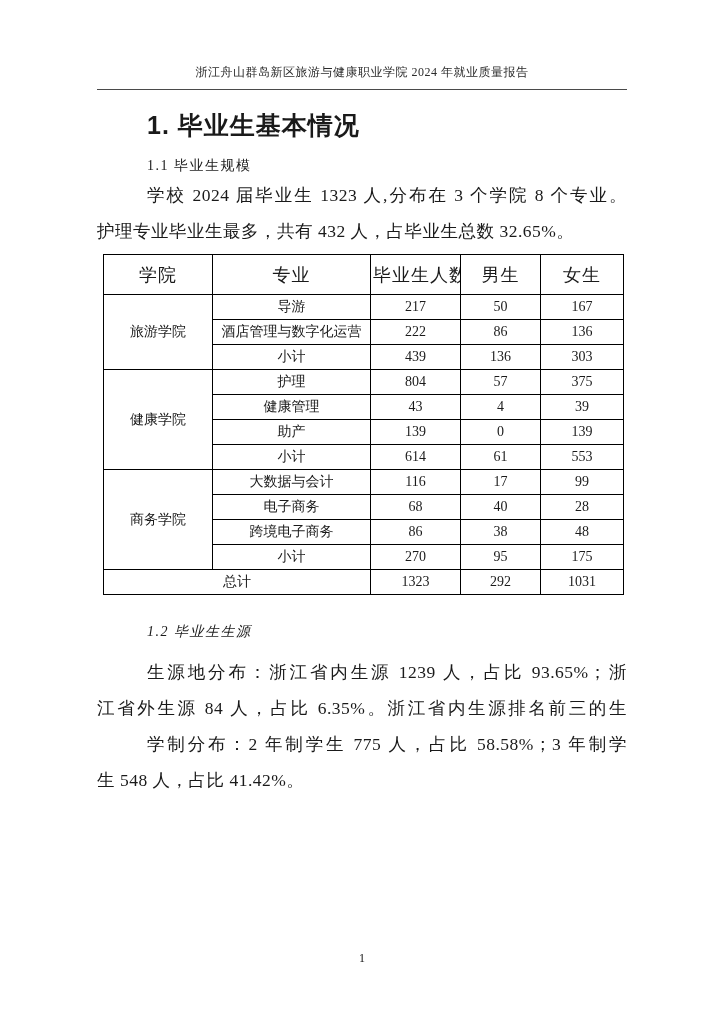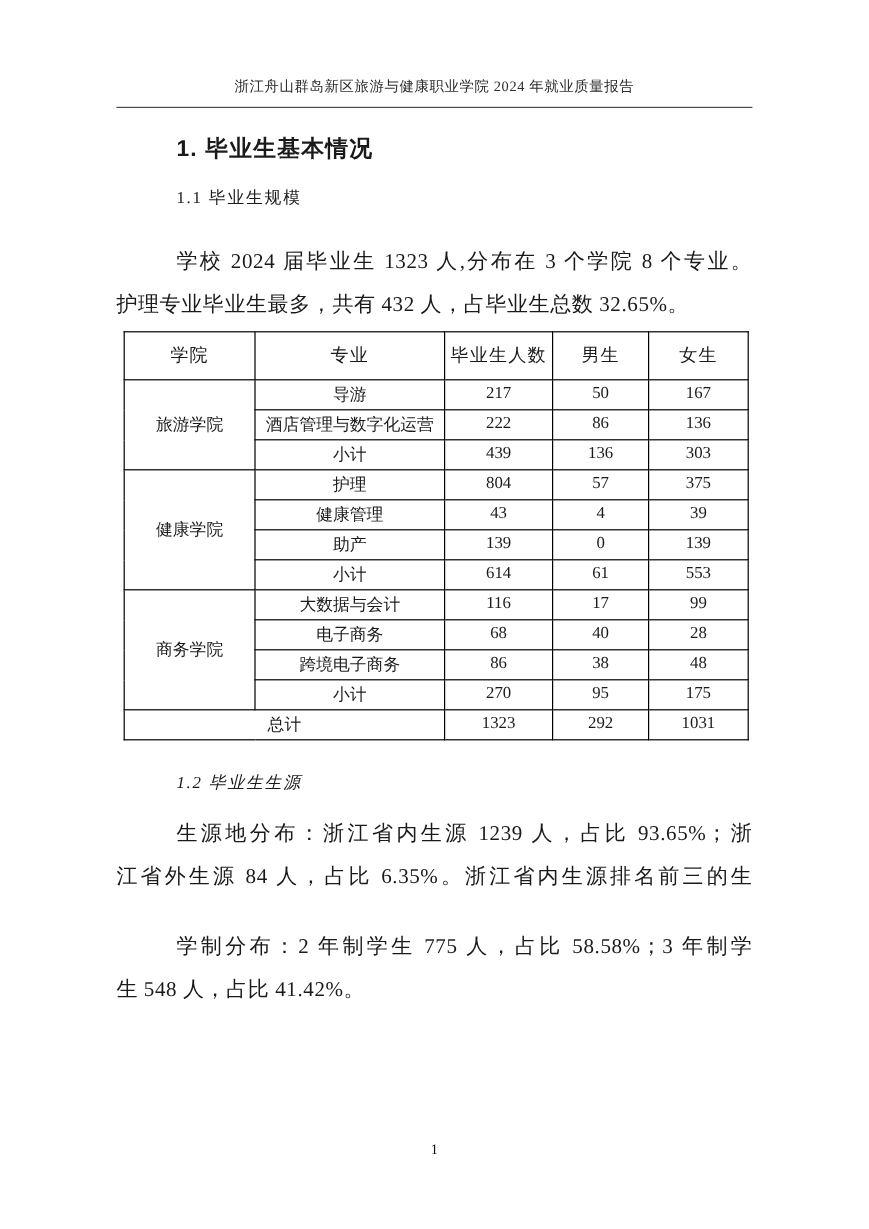--- a/index.html
+++ b/index.html
@@ -26,33 +26,33 @@
     color: #2b2b2b;
     padding-bottom: 8px;
     border-bottom: 1.5px solid #4a4a4a;
     white-space: nowrap;
   }
   
   .h1 {
     margin: 22px 0 0 50px;
     font-family: "Liberation Sans", "DejaVu Sans", sans-serif;
     font-weight: bold;
-    font-size: 19px;
+    font-size: 25px;
     line-height: 26px;
     letter-spacing: 1px;
   }
   .h2 {
     margin: 17px 0 0 50px;
     font-size: 14px;
     line-height: 22px;
     letter-spacing: 1.5px;
   }
   .h2.second { margin-top: 26px; font-style: italic; }
   
-  .para { margin-top: 22px; }
+  .para { margin-top: 0; }
   .para.p2 { margin-top: 11px; }
   .line {
     font-size: 17.5px;
     line-height: 36px;
     letter-spacing: 0.5px;
     white-space: nowrap;
   }
   .line.jl {           
     white-space: normal;
     text-align: justify;
@@ -70,21 +70,21 @@
   .grad-table td {
     border: 1px solid #000;
     text-align: center;
     vertical-align: middle;
     font-size: 14px;
     height: 25px;
     padding: 0 2px;
     overflow: hidden;
     white-space: nowrap;
   }
-  .grad-table tr.head-row td { height: 40px; font-size: 15px; letter-spacing: 1px; }
+  .grad-table tr.head-row td { height: 40px; font-size: 18px; letter-spacing: 1px; }
   .grad-table td.num { font-family: "Liberation Serif", "DejaVu Serif", serif; }
   
   .page-footer {
     position: absolute;
     left: 0; bottom: 58px;
     width: 724px;
     text-align: center;
     font-size: 12px;
     color: #111;
   }

